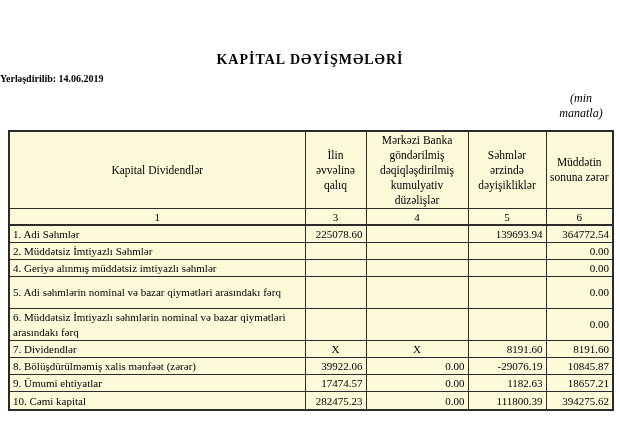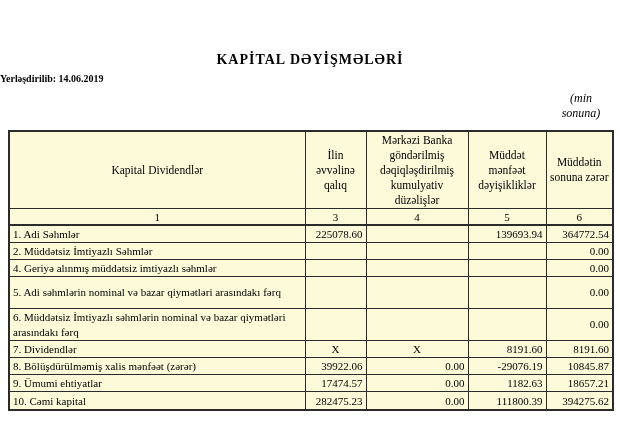--- a/index.html
+++ b/index.html
@@ -58,37 +58,37 @@
 </head>
 <body>
 
 <div class="page">
 
   <div class="title">KAPİTAL DƏYİŞMƏLƏRİ</div>
   <div class="subtitle">Yerləşdirilib: 14.06.2019</div>
 
   <div class="unit-note">
     <div>(min</div>
-    <div>sonuna)</div>
+    <div>manatla)</div>
   </div>
 
   <table class="capital">
     <colgroup>
       <col class="c-label">
         <col class="c-3">
         <col class="c-4">
         <col class="c-5">
         <col class="c-6">
     </colgroup>
     <tbody>
       <tr class="header-row">
         <th>Kapital Dividendlər</th>
         <th>İlin əvvəlinə qalıq</th>
         <th>Mərkəzi Banka göndərilmiş dəqiqləşdirilmiş kumulyativ düzəlişlər</th>
-        <th>Müddət mənfəət dəyişikliklər</th>
+        <th>Səhmlər ərzində dəyişikliklər</th>
         <th>Müddətin sonuna zərər</th>
       </tr>
       <tr class="index-row">
         <td>1</td>
         <td>3</td>
         <td>4</td>
         <td>5</td>
         <td>6</td>
       </tr>
 

